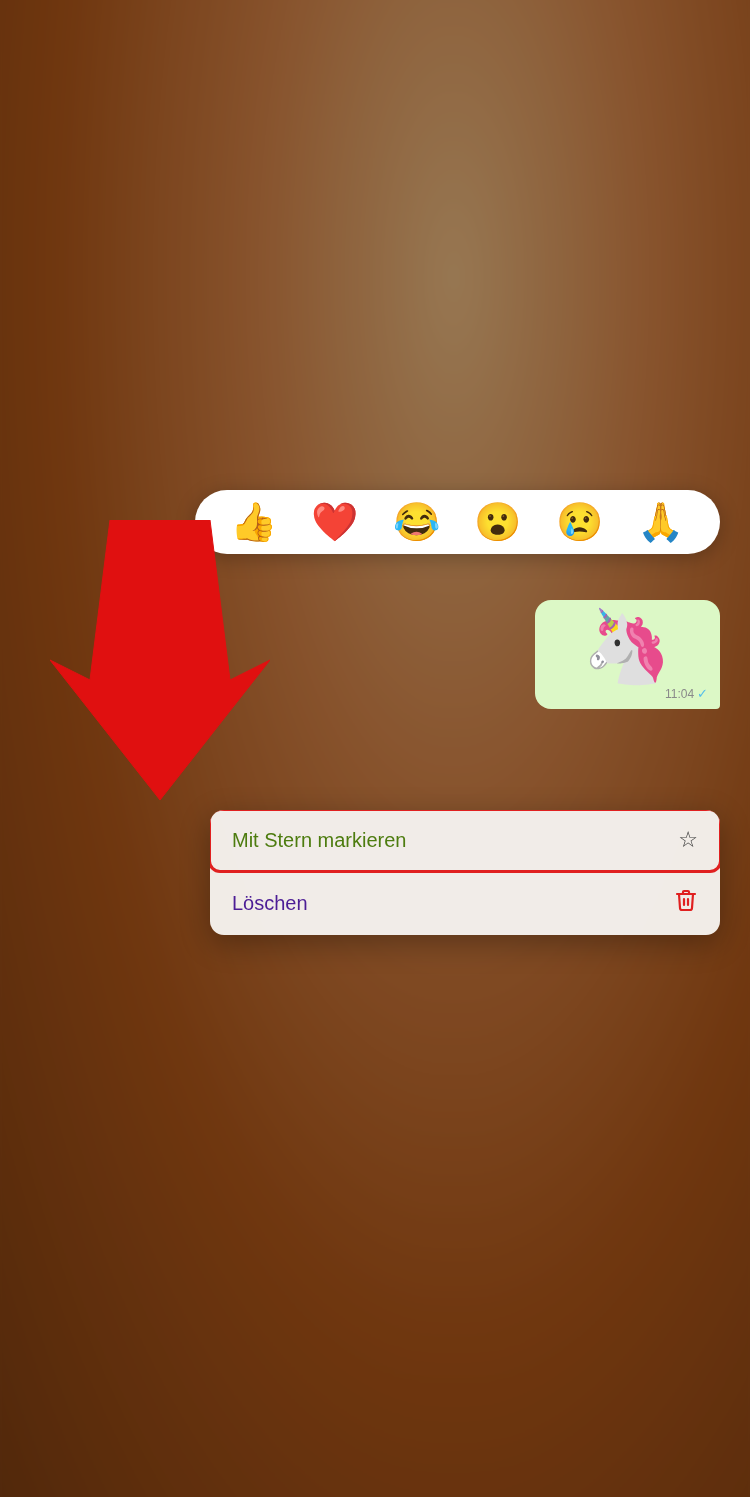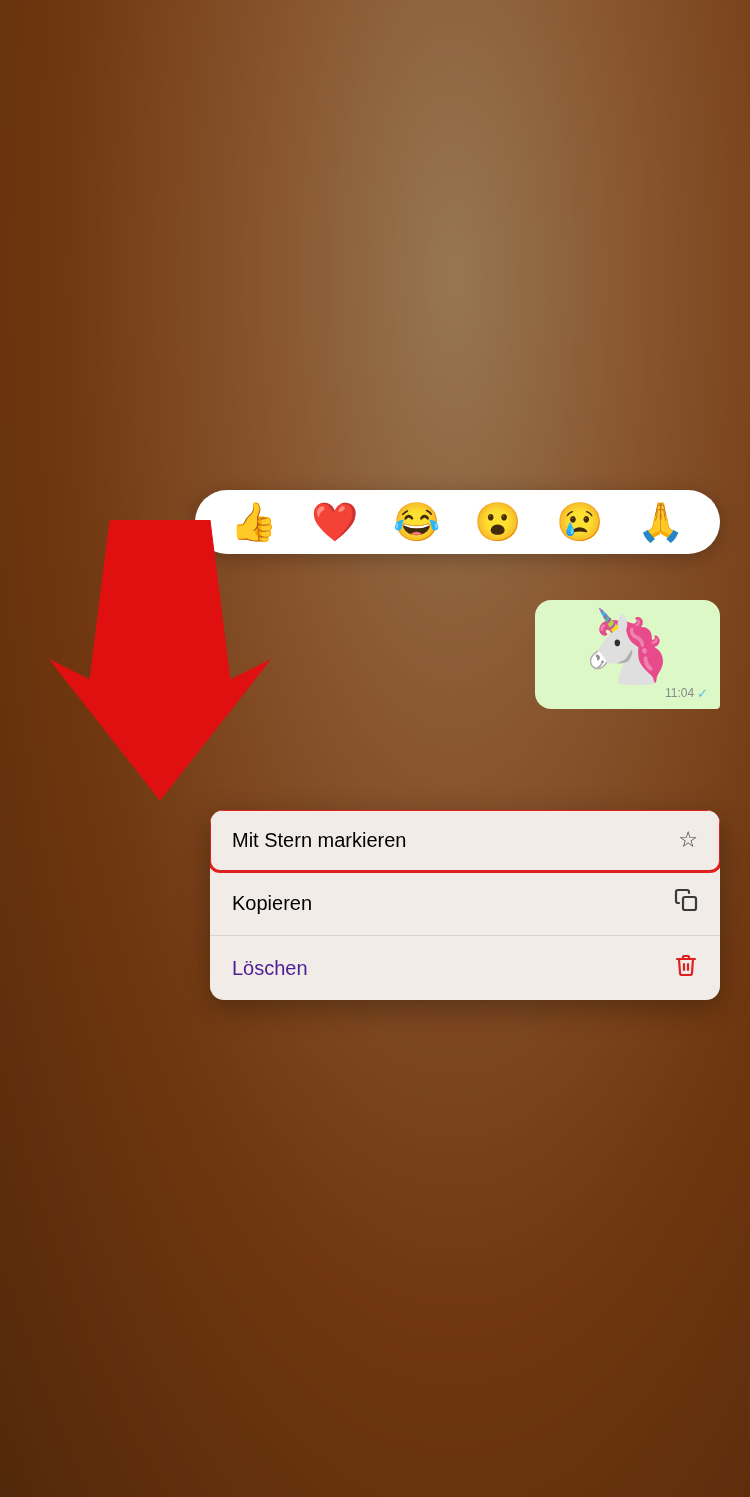--- a/index.html
+++ b/index.html
@@ -69,20 +69,21 @@
       font-size: 72px;
       line-height: 1;
     }
 
     .message-time {
       font-size: 12px;
       color: #8a8a8a;
       align-self: flex-end;
       margin-top: 4px;
       display: flex;
+      align-items: center;
       gap: 3px;
     }
 
     .checkmark {
       color: #53bdeb;
       font-size: 13px;
     }
 
     
     .red-arrow {
@@ -115,21 +116,21 @@
       border-bottom: 1px solid rgba(0,0,0,0.1);
       cursor: pointer;
     }
 
     .menu-item:last-child {
       border-bottom: none;
     }
 
     .menu-item-label {
       font-size: 20px;
-      color: #000000;
+      color: #4d7c0f;
       font-weight: 400;
     }
 
     .menu-item-label.delete {
       color: #4c1d95;
     }
 
     .menu-item-icon {
       font-size: 22px;
       color: #3a3a3a;
@@ -177,29 +178,20 @@
 
 <div class="context-menu">
 
   <div class="menu-item menu-item-highlighted">
     <span class="menu-item-label">Mit Stern markieren</span>
     <span class="menu-item-icon">☆</span>
   </div>
 
 
 
-  <div class="menu-item">
-    <span class="menu-item-label">Kopieren</span>
-    <span class="menu-item-icon">
-      <svg width="24" height="24" viewBox="0 0 24 24" fill="none" stroke="#3a3a3a" stroke-width="2.2" stroke-linecap="round" stroke-linejoin="round">
-        <rect x="9" y="9" width="13" height="13" rx="2" ry="2"></rect>
-        <path d="M5 15H4a2 2 0 0 1-2-2V4a2 2 0 0 1 2-2h9a2 2 0 0 1 2 2v1"></path>
-      </svg>
-    </span>
-  </div>
 
 
   <div class="menu-item">
     <span class="menu-item-label delete">Löschen</span>
     <span class="menu-item-icon delete">
       <svg width="24" height="24" viewBox="0 0 24 24" fill="none" stroke="#e02020" stroke-width="2.2" stroke-linecap="round" stroke-linejoin="round">
         <polyline points="3 6 5 6 21 6"></polyline>
         <path d="M19 6l-1 14a2 2 0 0 1-2 2H8a2 2 0 0 1-2-2L5 6"></path>
         <path d="M10 11v6"></path>
         <path d="M14 11v6"></path>

